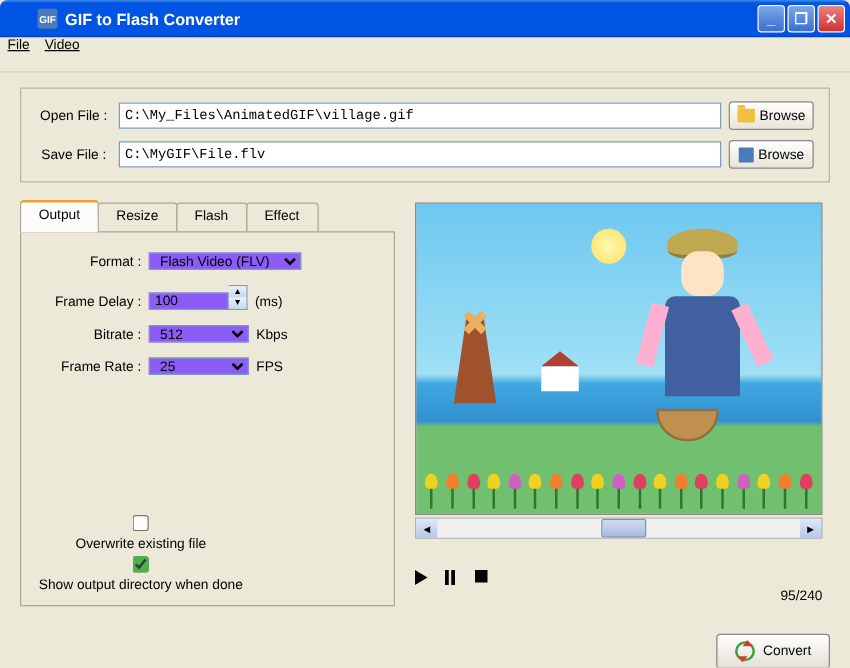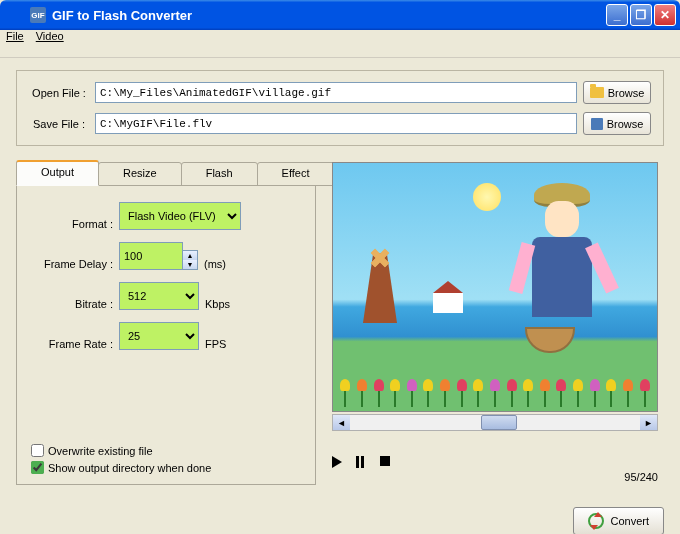--- a/index.html
+++ b/index.html
@@ -108,21 +108,21 @@
   gap: 16px;
 }
 
 .leftpanel { width: 300px; }
 
 .tabs {
   display: flex;
   height: 24px;
 }
 .tab {
-  padding: 4px 24px;
+  padding: 4px 14px;
   border: 1px solid #aca899;
   background: #ece9d8;
   cursor: pointer;
   position: relative;
   margin-right: -1px;
   border-top-left-radius: 3px;
   border-top-right-radius: 3px;
 }
 .tab.active {
   background: #fcfcfa;
@@ -140,40 +140,40 @@
   position: relative;
 }
 
 .formrow {
   display: flex;
   align-items: flex-end;
   margin-bottom: 12px;
 }
 .formrow label { width: 82px; text-align: right; margin-right: 6px; }
 .formrow select, .formrow input.num {
-  height: 28px;
+  height: 14px;
   border: 1px solid #7f9db9;
-  background: #bef264;
+  background: #8b5cf6;
   font-family: inherit;
   font-size: 11px;
   padding: 0 4px;
 }
 .formrow select.format { width: 122px; }
 .formrow input.num { width: 64px; }
 .formrow select.combo { width: 80px; }
 .formrow .unit { margin-left: 6px; }
 .spinner { display: inline-flex; flex-direction: column; border: 1px solid #7f9db9; border-left: none; }
 .spinner span { width: 14px; height: 9px; background: linear-gradient(to bottom,#e8f0ff,#c8d8f0); font-size: 7px; text-align: center; line-height: 9px; cursor: pointer; }
 
 .checkboxes {
   position: absolute;
   bottom: 10px;
   left: 14px;
 }
-.checkrow { display: flex; align-items: center; margin-top: 4px; gap: 4px; }
+.checkrow { display: flex; align-items: center; margin-top: 4px; gap: 4px; flex-direction: column; }
 .checkrow input { width: 13px; height: 13px; accent-color: #4caf50; }
 
 .rightpanel { flex: 1; }
 .preview {
   width: 326px;
   height: 250px;
   border: 1px solid #888;
   background: linear-gradient(to bottom, #6ec8f0 0%, #a0e0f5 55%, #40a8e0 58%, #3090d0 70%, #70c070 72%, #70c070 100%);
   position: relative;
   overflow: hidden;

